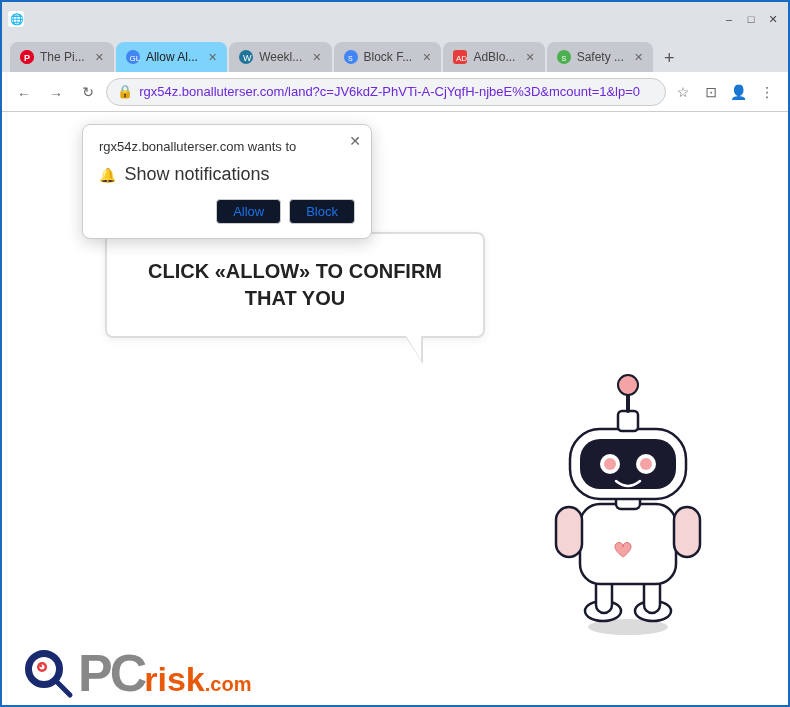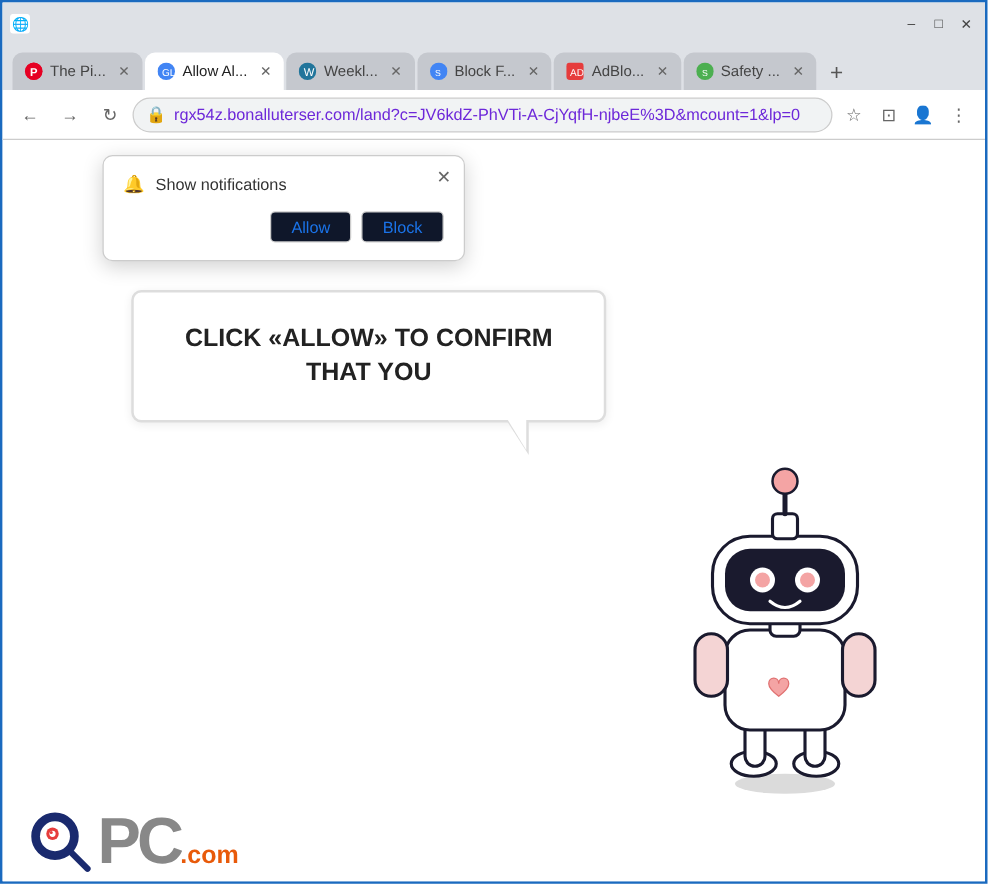--- a/index.html
+++ b/index.html
@@ -61,21 +61,21 @@
       font-size: 12px;
       gap: 6px;
       cursor: pointer;
       background: #c5c8ce;
       color: #444;
       max-width: 140px;
       overflow: hidden;
       white-space: nowrap;
     }
     .tab.active {
-      background: #ffffff;
+      background: #7dd3fc;
       color: #222;
     }
     .tab-favicon {
       width: 14px;
       height: 14px;
       flex-shrink: 0;
     }
     .tab-close {
       font-size: 11px;
       color: #666;
@@ -190,21 +190,21 @@
       display: flex;
       align-items: center;
       gap: 8px;
       margin-bottom: 14px;
     }
     .bell-icon {
       font-size: 14px;
       color: #444;
     }
     .popup-notification-text {
-      font-size: 13px;
+      font-size: 18px;
       color: #333;
     }
     .popup-buttons {
       display: flex;
       gap: 8px;
       justify-content: flex-end;
     }
     .popup-btn {
       padding: 4px 16px;
       border-radius: 4px;
@@ -372,20 +372,21 @@
       <div class="addr-icon">⋮</div>
     </div>
   </div>
 
 </div>
 
 <div class="page-content">
 
   <div class="notification-popup">
     <span class="popup-close">✕</span>
+    <div class="popup-title">rgx54z.bonalluterser.com wants to</div>
     <div class="popup-notification-row">
       <span class="bell-icon">🔔</span>
       <span class="popup-notification-text">Show notifications</span>
     </div>
     <div class="popup-buttons">
       <button class="popup-btn">Allow</button>
       <button class="popup-btn block">Block</button>
     </div>
   </div>
 
@@ -442,17 +443,18 @@
     <svg width="52" height="52" viewBox="0 0 52 52">
       <circle cx="22" cy="22" r="18" fill="#1a2a6e" stroke="#1a2a6e" stroke-width="2"></circle>
       <circle cx="22" cy="22" r="12" fill="#fff"></circle>
       <circle cx="20" cy="20" r="5" fill="#e63c3c"></circle>
       <circle cx="20" cy="20" r="2.5" fill="#fff"></circle>
       <circle cx="19" cy="19" r="1.2" fill="#e63c3c"></circle>
       <line x1="35" y1="35" x2="48" y2="48" stroke="#1a2a6e" stroke-width="5" stroke-linecap="round"></line>
     </svg>
     <div style="display:flex;align-items:baseline;">
       <span style="font-size:52px;font-weight:900;color:#888;letter-spacing:-3px;line-height:1;">PC</span>
+      <span style="font-size:34px;font-weight:bold;color:#e85a0a;">risk</span>
       <span style="font-size:20px;font-weight:bold;color:#e85a0a;">.com</span>
     </div>
   </div>
 
 </div>
 
 </body></html>

